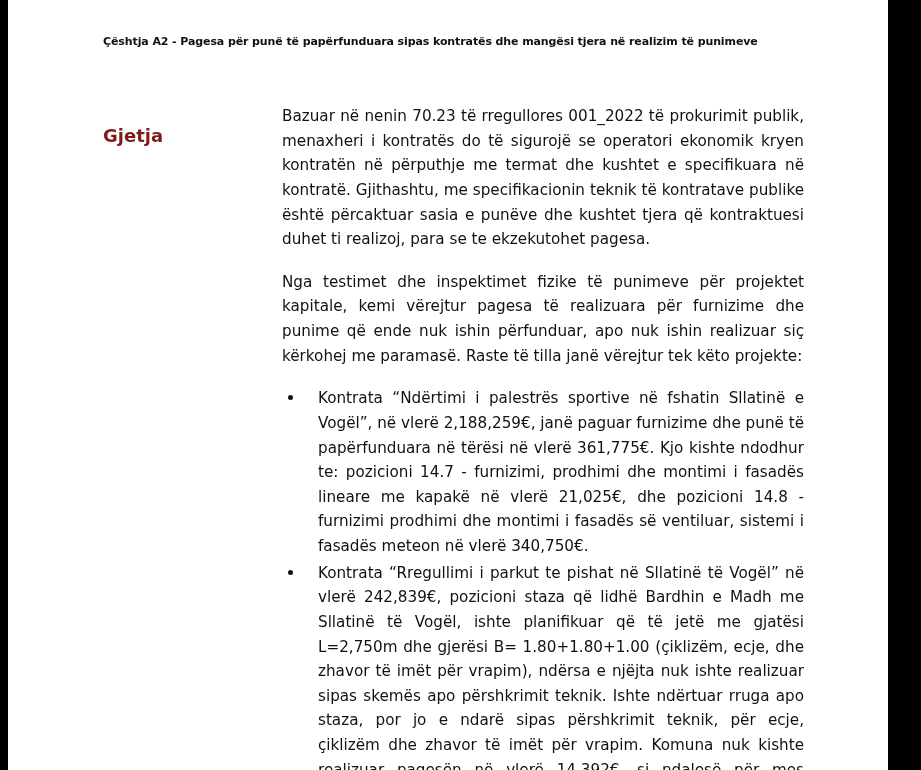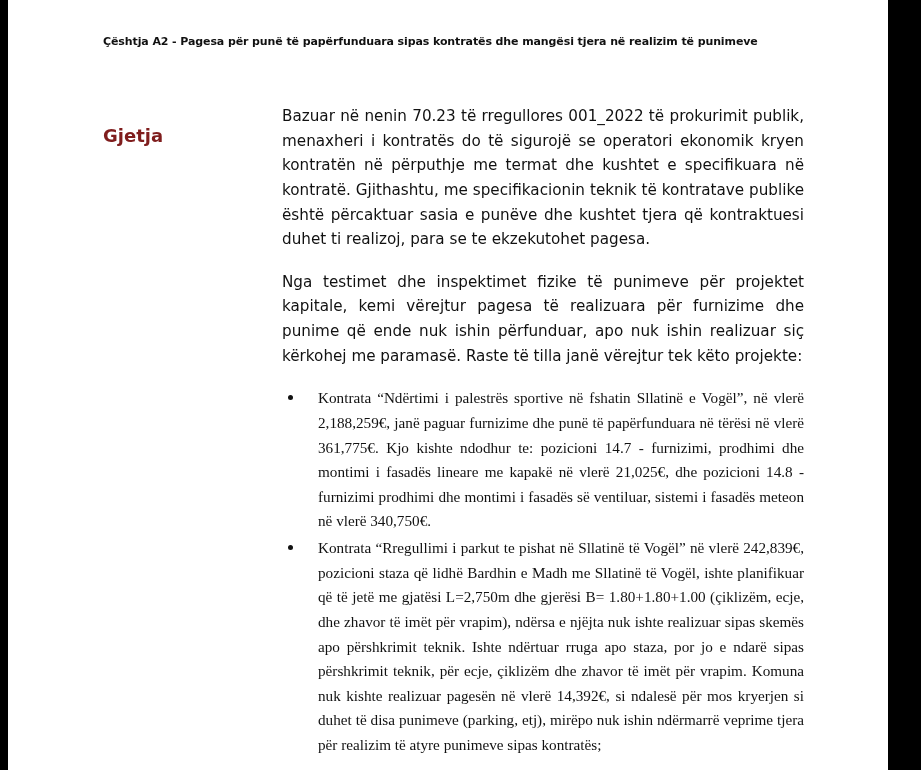--- a/index.html
+++ b/index.html
@@ -65,21 +65,20 @@
   ul.bullets {
     list-style: none;
     margin: 0;
     padding: 0;
   }
   ul.bullets > li {
     position: relative;
     padding-left: 52px;
     margin-bottom: 2px;
     text-align: justify;
-    font-family: Liberation Serif, serif;
   }
   ul.bullets > li .dot {
     position: absolute;
     left: 22px;
     top: 9px;
     width: 5px;
     height: 5px;
     border-radius: 50%;
     background: #111111;
   }

